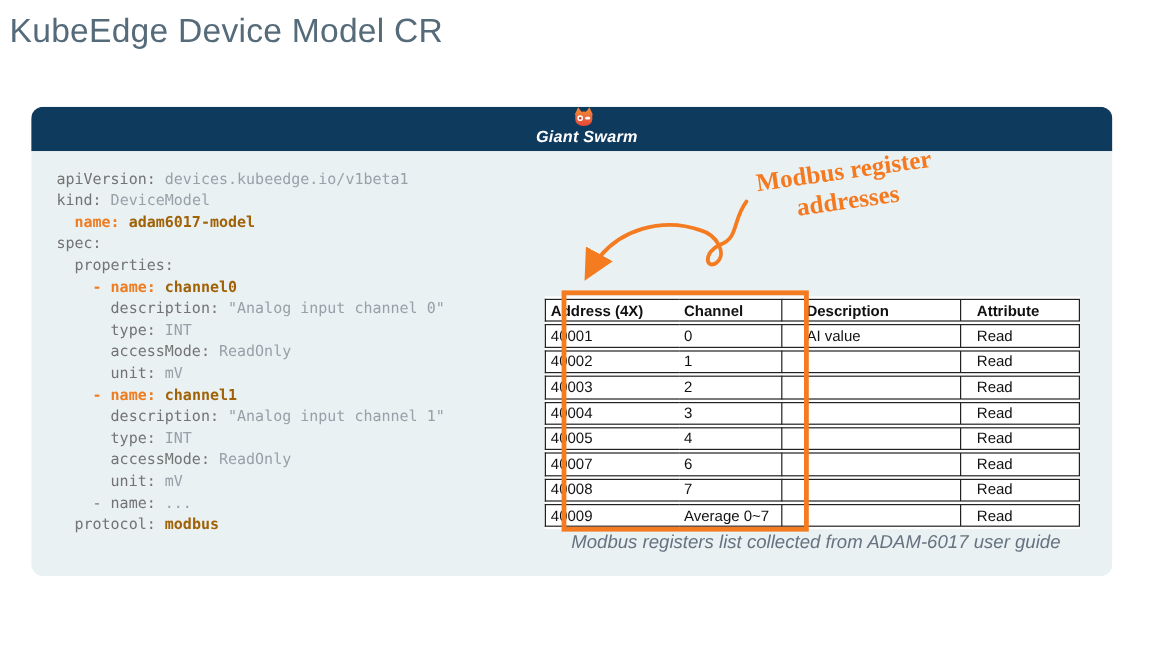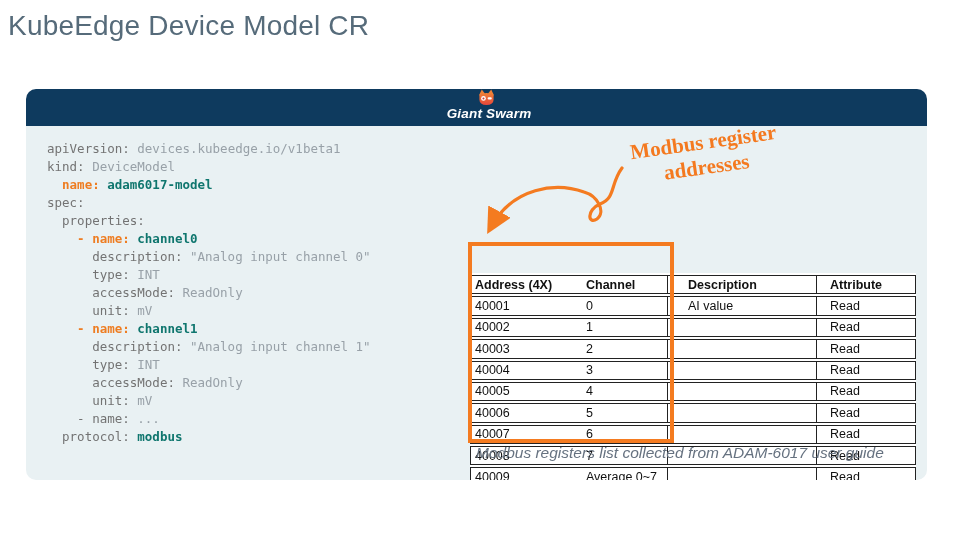--- a/index.html
+++ b/index.html
@@ -31,34 +31,34 @@
   
   .code-block {
     position:absolute; left:21px; top:14px;
     font-family:"DejaVu Sans Mono", monospace;
     font-size:12.5px; line-height:18px;
   }
   .code-line span { white-space:pre; }
   .tok-key  { color:#737373; }
   .tok-keyb { color:#ee7d22; font-weight:bold; }
   .tok-val  { color:#98a1a8; }
-  .tok-valb { color:#0f766e; font-weight:bold; }
+  .tok-valb { color:#a16207; font-weight:bold; }
 
   
   .annotation {
     position:absolute; left:559px; top:4px; width:240px;
     transform:rotate(-8deg);
     text-align:center; color:#f4791f;
     font-family:cursive;
     font-size:21px; font-weight:bold; line-height:25px;
   }
   .arrow-svg { position:absolute; left:440px; top:28px; }
 
   
-  .table-wrap { position:absolute; left:444px; top:121px;margin-top:26px; }
+  .table-wrap { position:absolute; left:428px; top:121px; }
   .mtable {
     border-collapse:separate; border-spacing:0 2px;
     width:446px; table-layout:fixed; background:#ffffff;
     font-size:12.5px; color:#111111;
   }
   .mtable th, .mtable td {
     border-top:1.5px solid #222; border-bottom:1.5px solid #222;
     padding:1.5px 2px 1.5px 4px; height:13px; line-height:1.15;
     text-align:left; overflow:hidden; white-space:nowrap;
   }
@@ -180,26 +180,20 @@
           <td></td>
           <td>Read</td>
         </tr>
         <tr>
           <td>40005</td>
           <td>4</td>
           <td></td>
           <td>Read</td>
         </tr>
         <tr>
-          <td>40006</td>
-          <td>5</td>
-          <td></td>
-          <td>Read</td>
-        </tr>
-        <tr>
           <td>40007</td>
           <td>6</td>
           <td></td>
           <td>Read</td>
         </tr>
         <tr>
           <td>40008</td>
           <td>7</td>
           <td></td>
           <td>Read</td>

